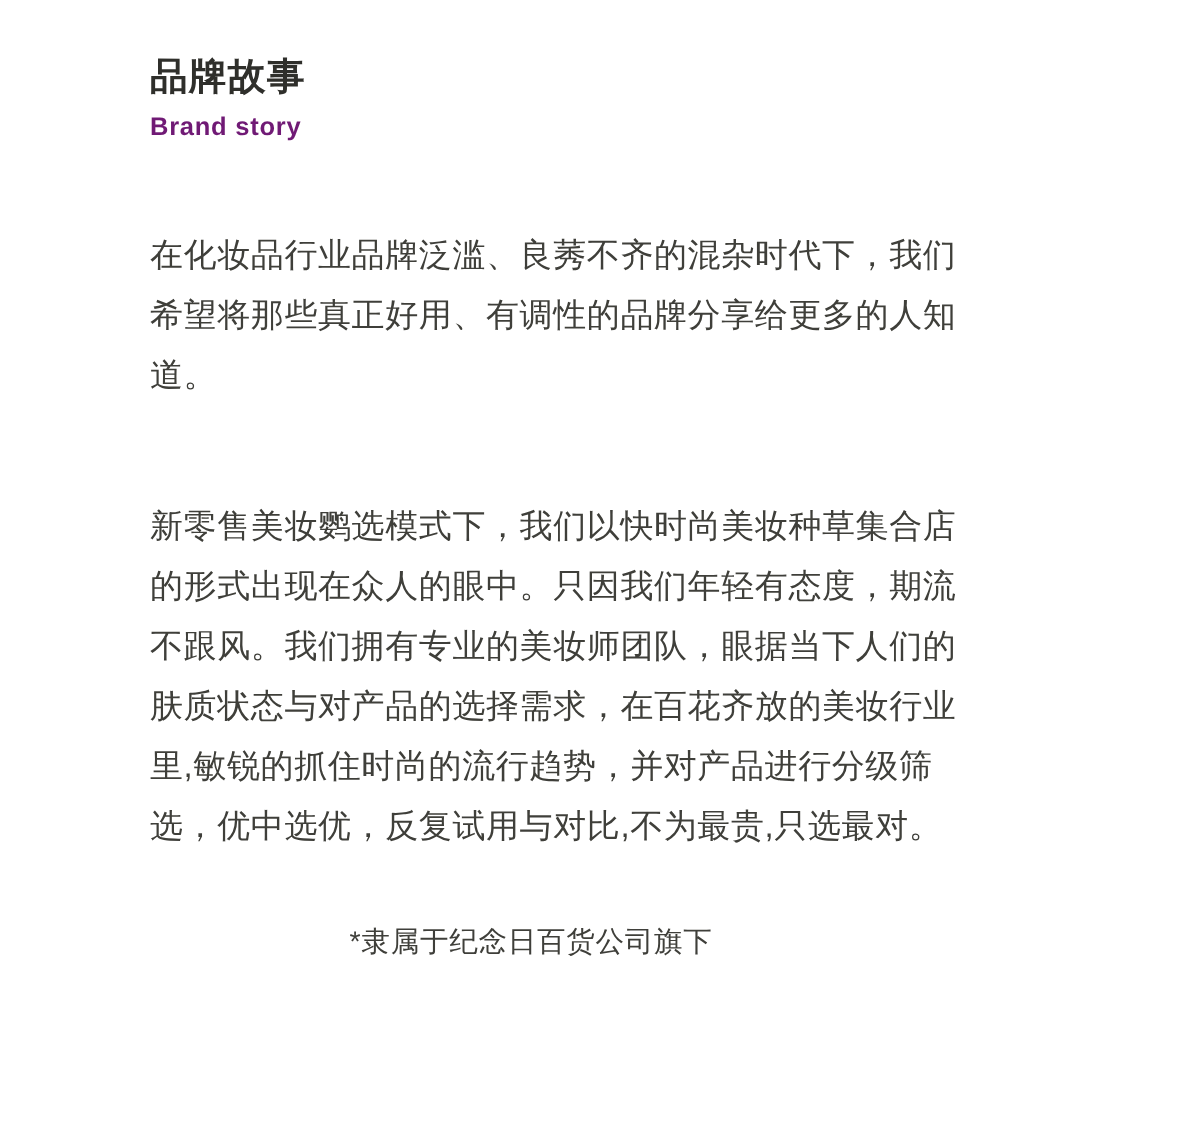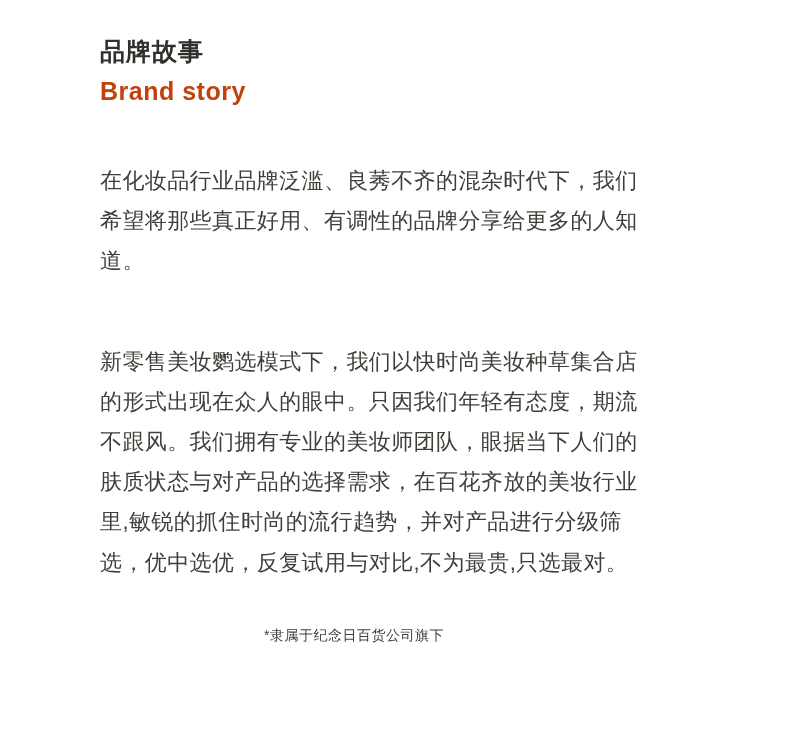--- a/index.html
+++ b/index.html
@@ -25,45 +25,45 @@
     margin-top: 12px;
   }
   .heading-cn {
     font-size: 25px;
     font-weight: bold;
     letter-spacing: 1px;
     line-height: 1.4;
     color: #2f2f2b;
   }
   .heading-en {
-    font-size: 25px;
+    font-size: 17px;
     font-weight: bold;
     letter-spacing: 0.5px;
     line-height: 1.45;
-    color: #c2410c;
+    color: #701a75;
     margin-top: 4px;
   }
   .body-block {
     margin-top: 52px;
   }
   .para {
     font-size: 22px;
     line-height: 1.82;
     color: #3f3f3a;
     letter-spacing: 0.4px;
     text-align: left;
     margin-top: 36px;
   }
   .para + .para {
     margin-top: 61px;
   }
   .footnote {
     margin-top: 44px;
     text-align: center;
-    font-size: 14px;
+    font-size: 19px;
     color: #3f3f3a;
     letter-spacing: 0.5px;
     padding-right: 30px;
   }
 </style>
 </head>
 <body>
 
 <div class="page">
 

